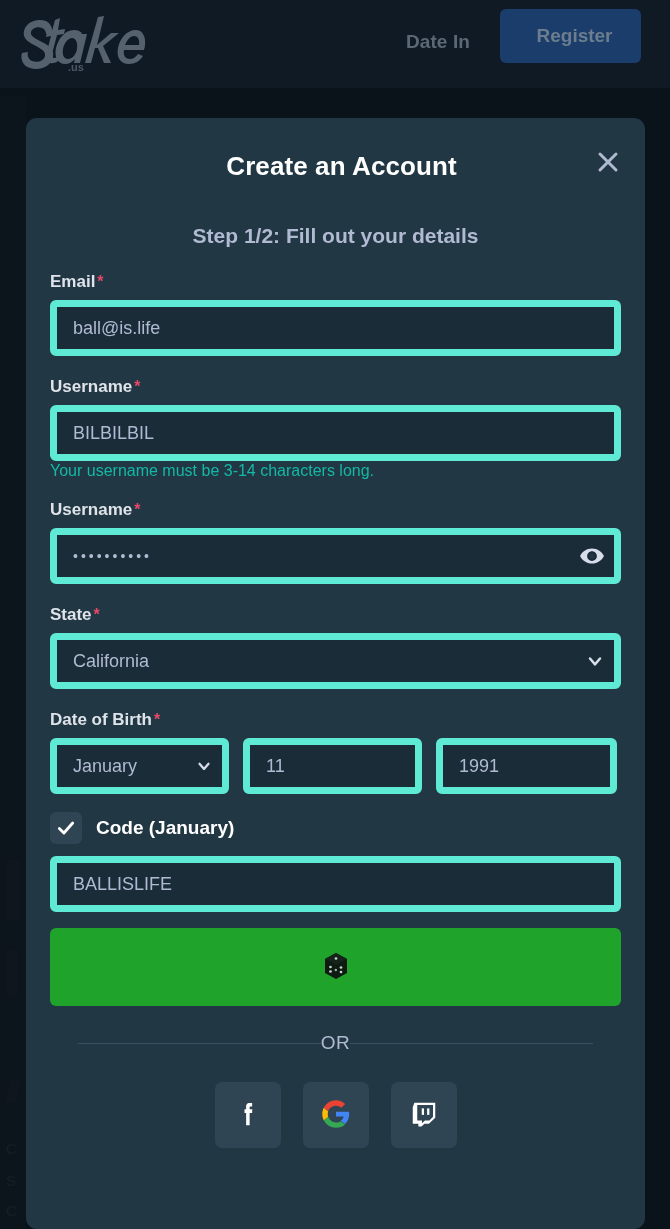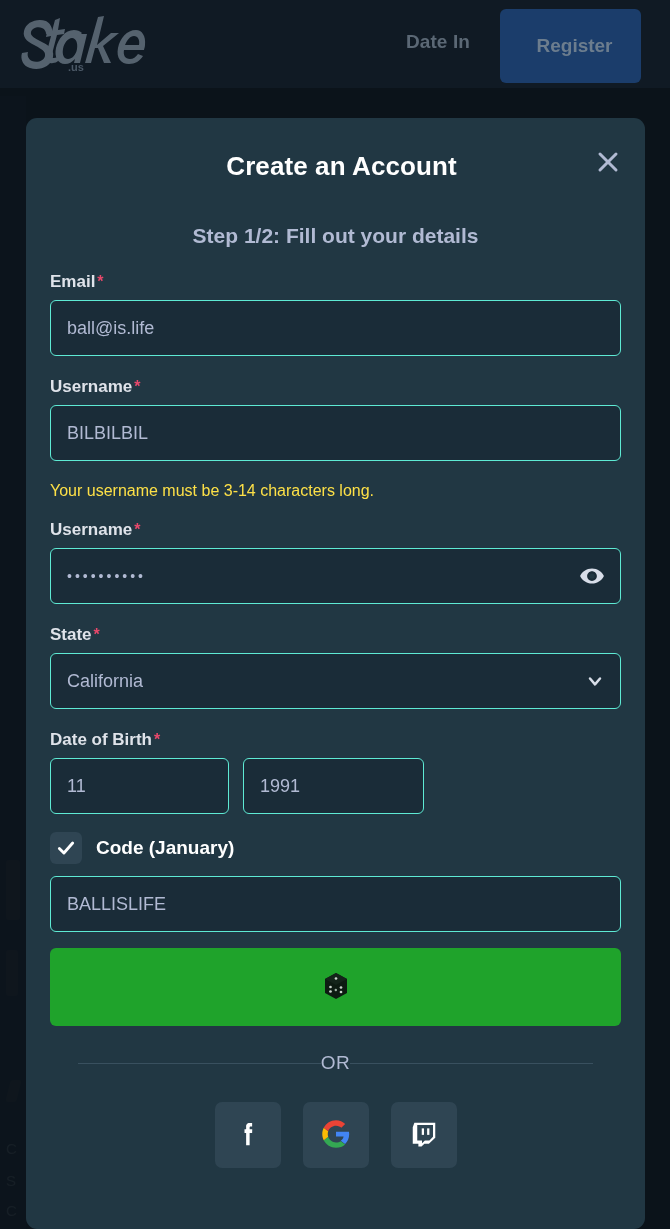--- a/index.html
+++ b/index.html
@@ -86,21 +86,21 @@
     font-weight: 600;
     letter-spacing: .1px;
     cursor: pointer;
   }
 
   .register-btn {
     position: absolute;
     right: 29px;
     top: 9px;
     width: 141px;
-    height: 74px;
+    height: 54px;
     background: #1b3d6b;
     border: none;
     border-radius: 6px;
     color: #6c7d8e;
     font-size: 19px;
     font-weight: 600;
     font-family: "Liberation Sans", sans-serif;
     cursor: pointer;
     padding-left: 8px;
   }
@@ -173,35 +173,35 @@
     color: #e8486b;
     font-size: 16px;
     font-weight: 700;
     margin-left: 2px;
   }
 
   .input {
     width: 571px;
     height: 56px;
     background: #1a2c38;
-    border: 1px solid #5eead4;
+    border: 7px solid #5eead4;
     border-radius: 6px;
     color: #b1bad3;
     font-size: 18px;
     font-family: "Liberation Sans", sans-serif;
     padding: 0 16px;
     outline: none;
     display: flex;
     align-items: center;
   }
 
   .helper {
-    color: #fde047;
+    color: #14b8a6;
     font-size: 16px;
-    margin-top: 22px;
+    margin-top: 2px;
     line-height: 1;
   }
 
   .pw-wrap { position: relative; }
   .pw-dots {
     letter-spacing: 3px;
     font-size: 14px;
     color: #b1bad3;
   }
   .eye-btn {
@@ -407,20 +407,28 @@
             </svg>
           </div>
         </div>
       </div>
 
       <div class="sp-22"></div>
 
       <div class="field">
         <label class="field-label"><span>Date of Birth</span><span class="req">*</span></label>
         <div class="dob-row">
+          <div class="dob-month">
+            <div class="input">January</div>
+            <div class="chev">
+              <svg width="18" height="18" viewBox="0 0 24 24" fill="none" stroke="currentColor" stroke-width="3" stroke-linecap="round" stroke-linejoin="round">
+                <polyline points="6 9 12 16 18 9"></polyline>
+              </svg>
+            </div>
+          </div>
           <div class="dob-day">
             <div class="input">11</div>
           </div>
           <div class="dob-year">
             <div class="input">1991</div>
           </div>
         </div>
       </div>
 
       <div class="sp-18"></div>

